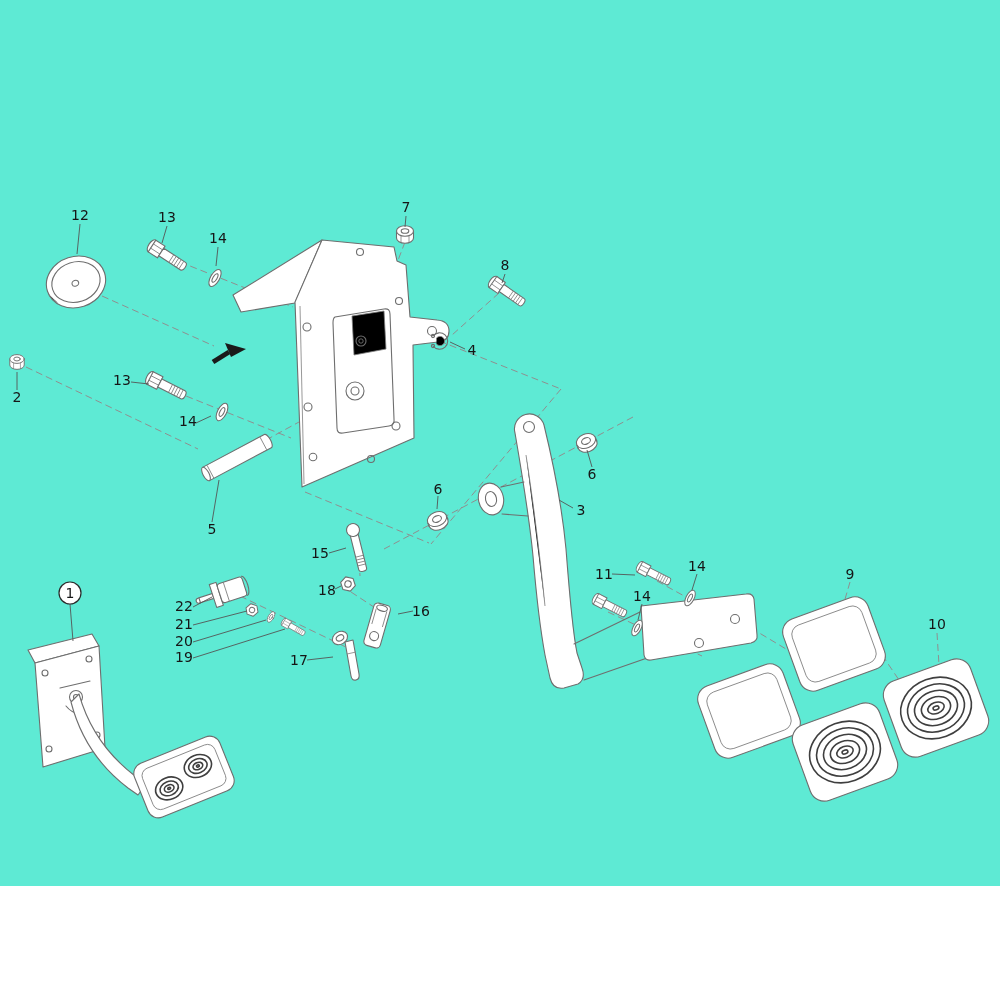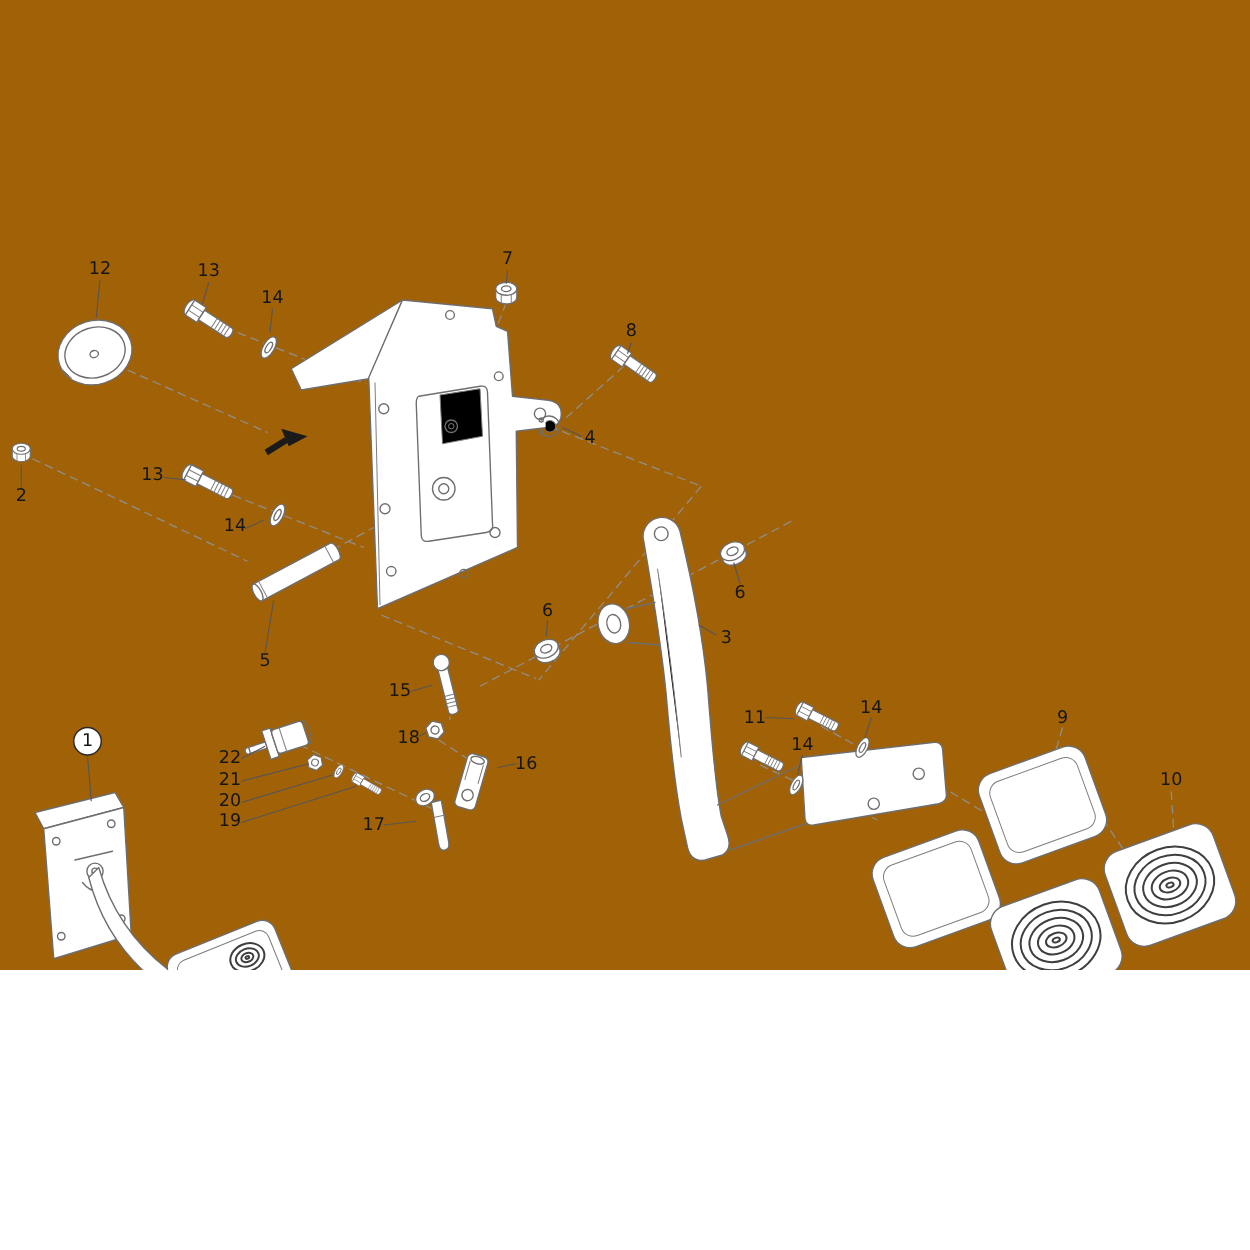--- a/index.html
+++ b/index.html
@@ -1,16 +1,16 @@
 <!DOCTYPE html>
 <html><head>
 <meta charset="utf-8">
 <style>
   html,body{margin:0;padding:0;background:#ffffff;}
-  #canvas{position:relative;width:1000px;height:776px;background:#a16207;overflow:hidden;}
+  #canvas{position:relative;width:1000px;height:886px;background:#5eead4;overflow:hidden;}
   svg{display:block;}
   .line{stroke:#6e6e6e;stroke-width:1.1;fill:none;stroke-linejoin:round;stroke-linecap:round;}
   .thin{stroke:#7d7d7d;stroke-width:0.8;}
   .fillw{fill:#ffffff;}
   .dash{stroke:#8f8f8f;stroke-width:1;stroke-dasharray:7 4;fill:none;}
   .leader{stroke:#555555;stroke-width:0.9;fill:none;}
   .tread ellipse{stroke:#3f3f3f;stroke-width:1.6;fill:none;}
   .label-text{font:14px "DejaVu Sans", sans-serif;fill:#161616;text-anchor:middle;dominant-baseline:central;}
   .label-circle{fill:#ffffff;stroke:#2a2a2a;stroke-width:1.2;}
 </style>

